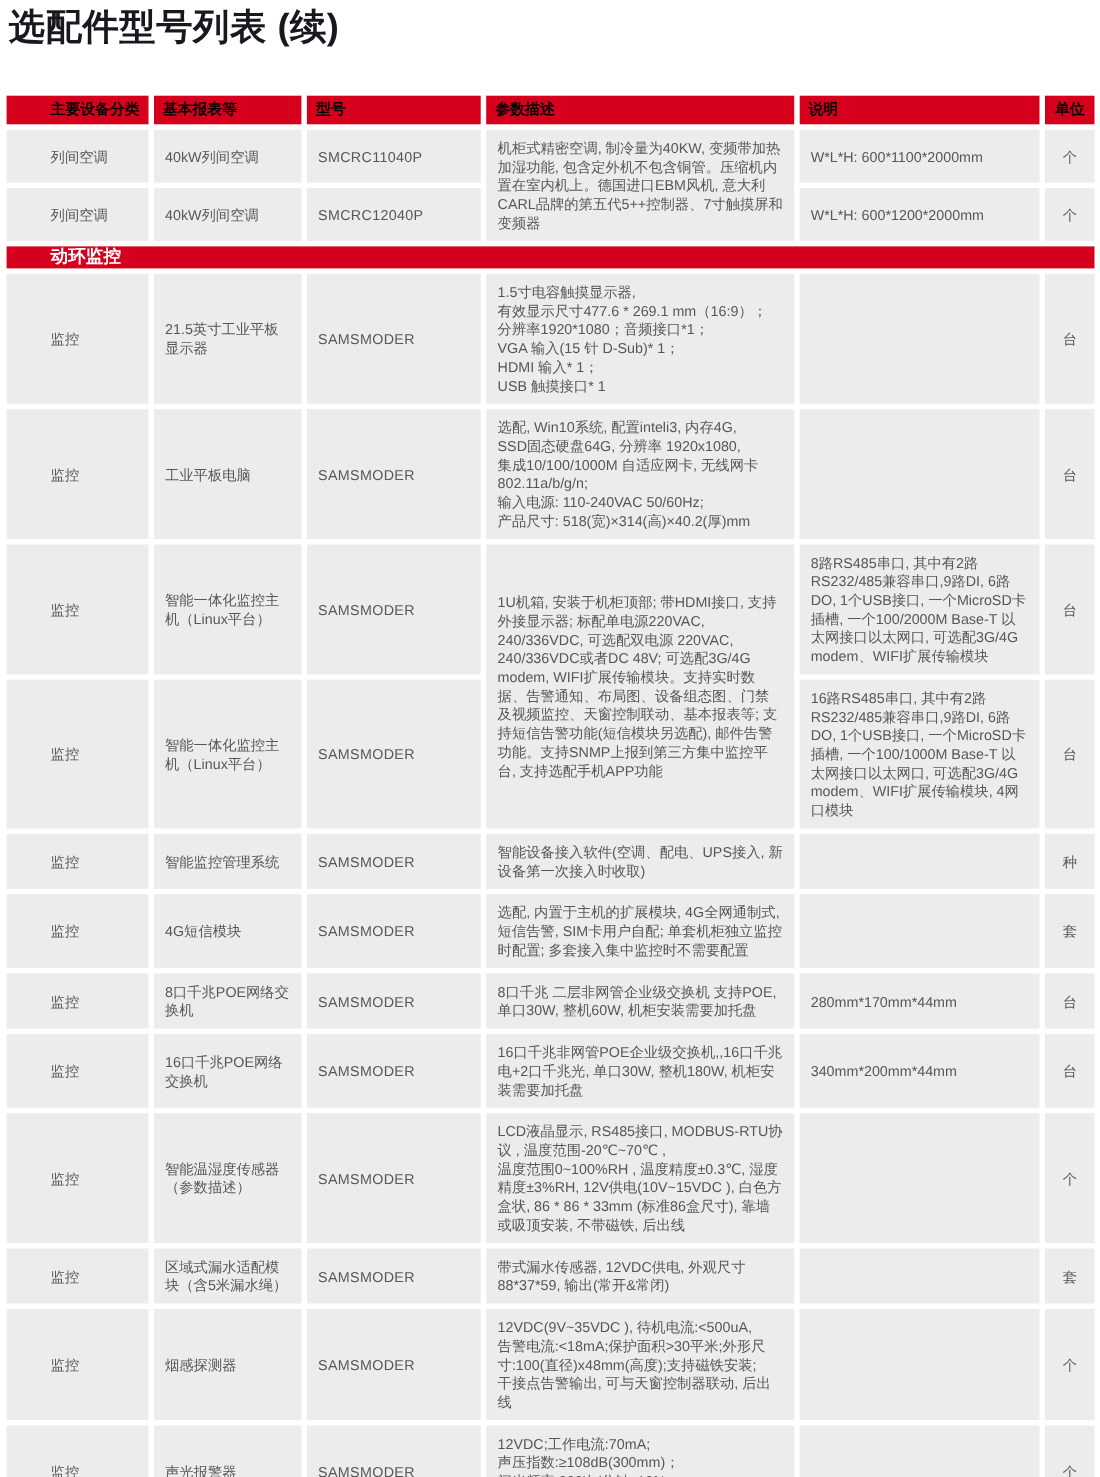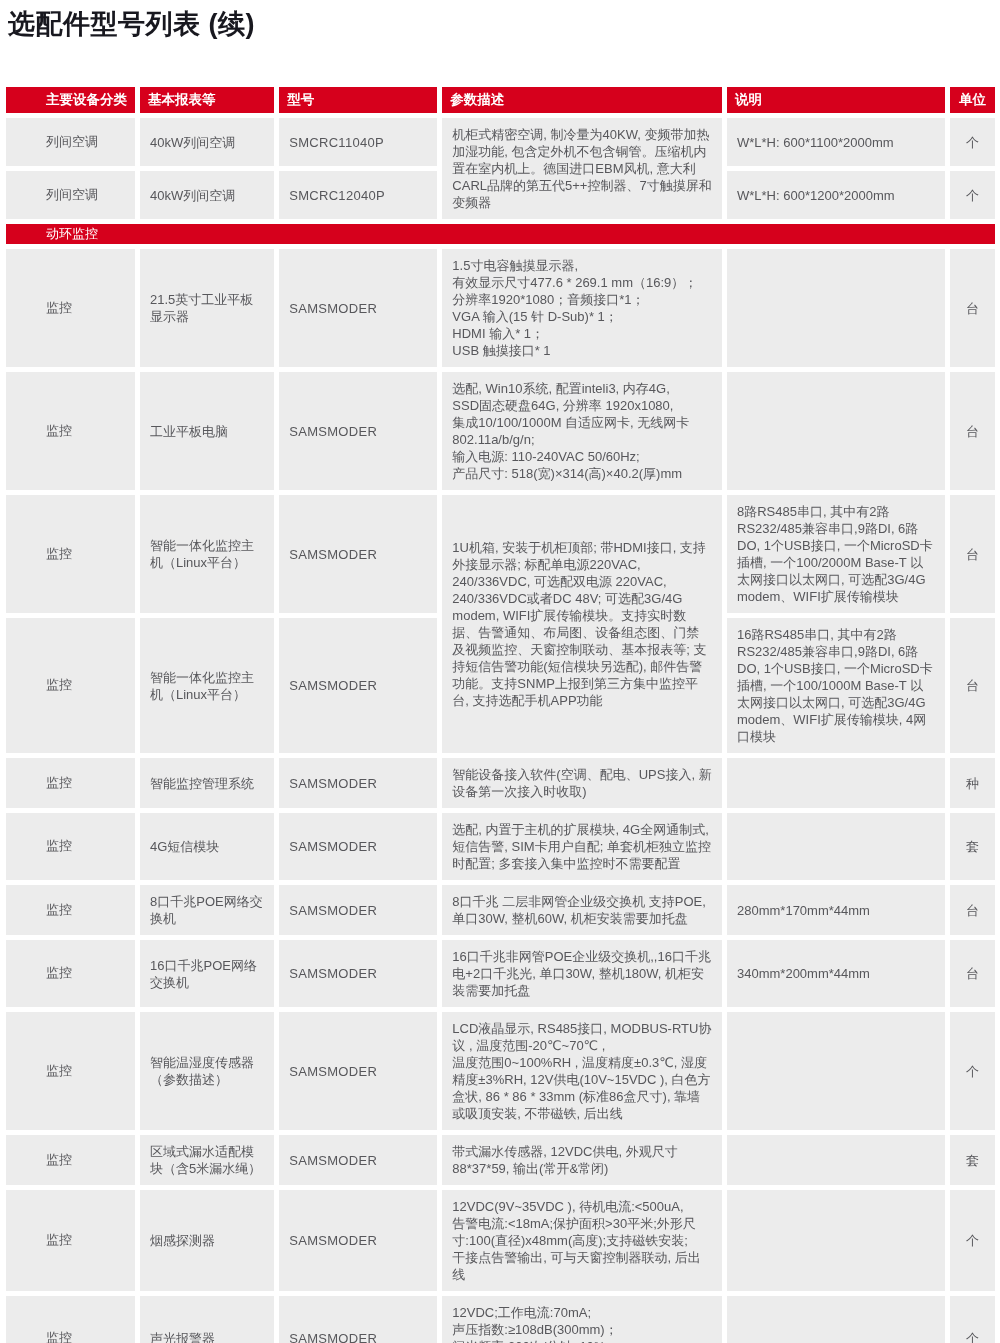--- a/index.html
+++ b/index.html
@@ -3,70 +3,70 @@
 <meta charset="utf-8">
 <style>
   html, body {
     margin: 0;
     padding: 0;
     background: #ffffff;
     width: 1000px;
     font-family: "Liberation Sans", "DejaVu Sans", sans-serif;
   }
   .page-title {
-    font-size: 27px;
+    font-size: 33px;
     line-height: 34px;
     font-weight: bold;
     color: #18181f;
     margin: 7px 0 16px 8px;
     letter-spacing: 0.5px;
   }
   table.spec-table {
     border-collapse: separate;
     border-spacing: 5px;
     margin: 41px 0 0 1px;
     table-layout: fixed;
   }
   col.w0 { width: 108px; }
   col.w1 { width: 135px; }
   col.w2 { width: 160px; }
   col.w3 { width: 283px; }
   col.w4 { width: 221px; }
   col.w5 { width: 45px; }
   th {
     background: #d6001c;
-    color: #ffffff;
+    color: #000000;
     font-size: 13.5px;
     font-weight: bold;
     text-align: left;
     padding: 4px 8px;
     height: 16px;
     white-space: nowrap;
     overflow: hidden;
   }
   th.c0 { padding-left: 40px; }
   th.c5 { text-align: center; padding: 4px 2px; }
   td {
     background: #ececec;
     color: #57575b;
     font-size: 13px;
     line-height: 17px;
     vertical-align: middle;
     padding: 8px 10px;
     word-break: break-word;
   }
-  td.c0 { padding-left: 40px; font-family: Liberation Mono, monospace; }
+  td.c0 { padding-left: 40px; }
   td.c2 { letter-spacing: 0.3px; }
   td.c3, td.c4 { white-space: pre-line; }
   td.c5 { text-align: center; padding: 8px 2px; }
   tr.banner-row td {
     background: #d6001c;
     color: #ffffff;
-    font-weight: normal;
-    font-size: 13px;
+    font-weight: bold;
+    font-size: 16px;
     line-height: 14px;
     padding: 3px 8px 3px 40px;
     white-space: nowrap;
   }
 </style>
 </head>
 <body>
 
 <h1 class="page-title">选配件型号列表 (续)</h1>
 

